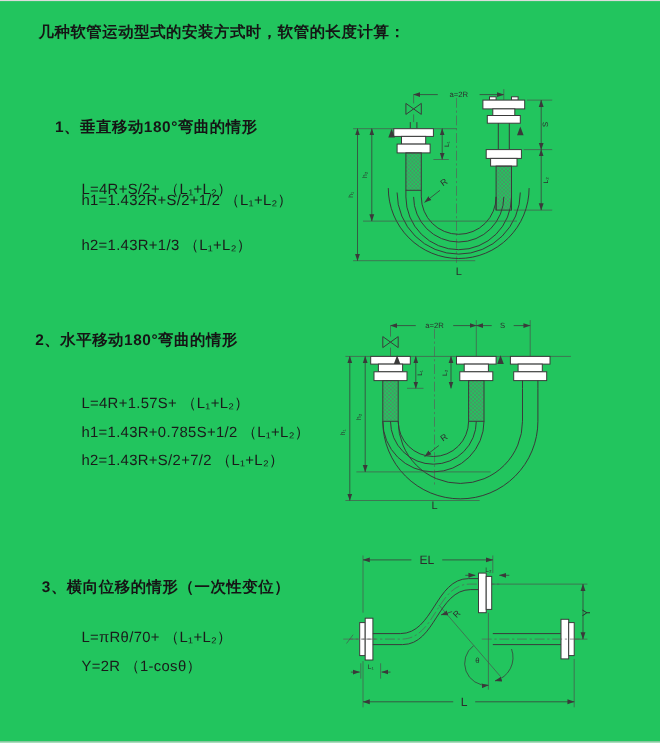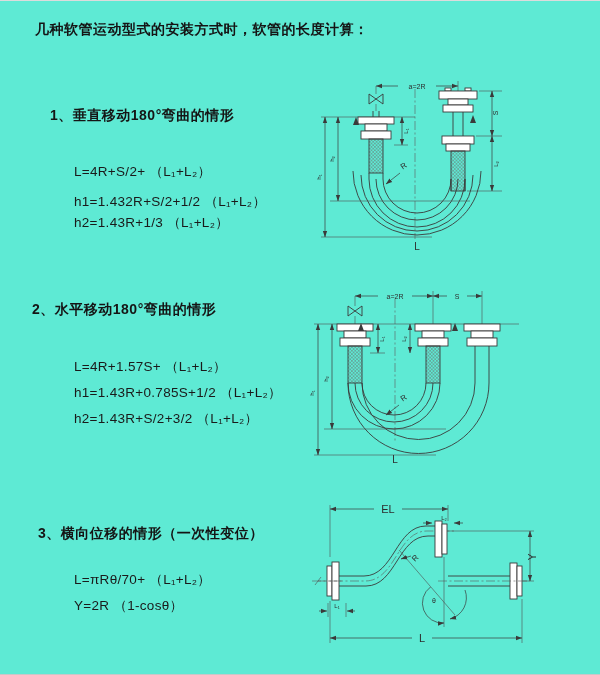--- a/index.html
+++ b/index.html
@@ -1,17 +1,17 @@
 <!DOCTYPE html>
 <html><head>
 <meta charset="utf-8">
 <style>
   html,body{margin:0;padding:0;background:#fff;}
   .page{
-    position:relative;width:600px;height:675px;background:#5eead4;overflow:hidden;
+    position:relative;width:600px;height:675px;background:#22c55e;overflow:hidden;
     font-family:"Liberation Sans","DejaVu Sans",sans-serif;
     border-top:1px solid #dcdcdc;border-bottom:1px solid #c8c8c8;
     box-sizing:border-box;
   }
   .title{position:absolute;left:35px;top:20px;font-size:14px;font-weight:700;color:#151515;letter-spacing:.5px;white-space:nowrap;}
   .heading{position:absolute;font-size:14px;font-weight:700;color:#151515;letter-spacing:.5px;white-space:nowrap;}
   .formula{position:absolute;left:74px;font-size:13.5px;font-weight:400;color:#1a1a1a;letter-spacing:.3px;white-space:nowrap;margin-top:24px;}
   svg.d{position:absolute;}
   svg text{fill:#2d2d2d;font-family:"Liberation Sans","DejaVu Sans",sans-serif;}
   .t6{font-size:6px;}
@@ -39,27 +39,27 @@
       <pattern id="ht" patternUnits="userSpaceOnUse" width="3.4" height="3.4">
         <path d="M0,0 L3.4,3.4 M3.4,0 L0,3.4" stroke="#6a6a6a" stroke-width="0.45"></path>
       </pattern>
     </defs>
   </svg>
 
   <div class="title">几种软管运动型式的安装方式时，软管的长度计算：</div>
 
   <div class="heading" style="left:50px;top:106px">1、垂直移动180°弯曲的情形</div>
   <div class="formula" style="top:138px">L=4R+S/2+ （L₁+L₂）</div>
-  <div class="formula" style="top:168px">h1=1.432R+S/2+1/2 （L₁+L₂）</div>
+  <div class="formula" style="top:148px">h1=1.432R+S/2+1/2 （L₁+L₂）</div>
   <div class="formula" style="top:189px">h2=1.43R+1/3 （L₁+L₂）</div>
 
   <div class="heading" style="left:32px;top:300px">2、水平移动180°弯曲的情形</div>
   <div class="formula" style="top:333px">L=4R+1.57S+ （L₁+L₂）</div>
   <div class="formula" style="top:359px">h1=1.43R+0.785S+1/2 （L₁+L₂）</div>
-  <div class="formula" style="top:385px">h2=1.43R+S/2+3/2 （L₁+L₂）</div>
+  <div class="formula" style="top:385px">h2=1.43R+S/2+7/2 （L₁+L₂）</div>
 
   <div class="heading" style="left:38px;top:524px">3、横向位移的情形（一次性变位）</div>
   <div class="formula" style="top:546px">L=πRθ/70+ （L₁+L₂）</div>
   <div class="formula" style="top:572px">Y=2R （1-cosθ）</div>
 
   <svg class="d" style="left:312px;top:66px" width="285" height="190" viewBox="0 0 285 190">
     <line class="cl" x1="103" y1="22" x2="103" y2="172"></line>
 
     <g>
       <line class="dim" x1="64" y1="19" x2="86" y2="19" marker-start="url(#am)"></line>

